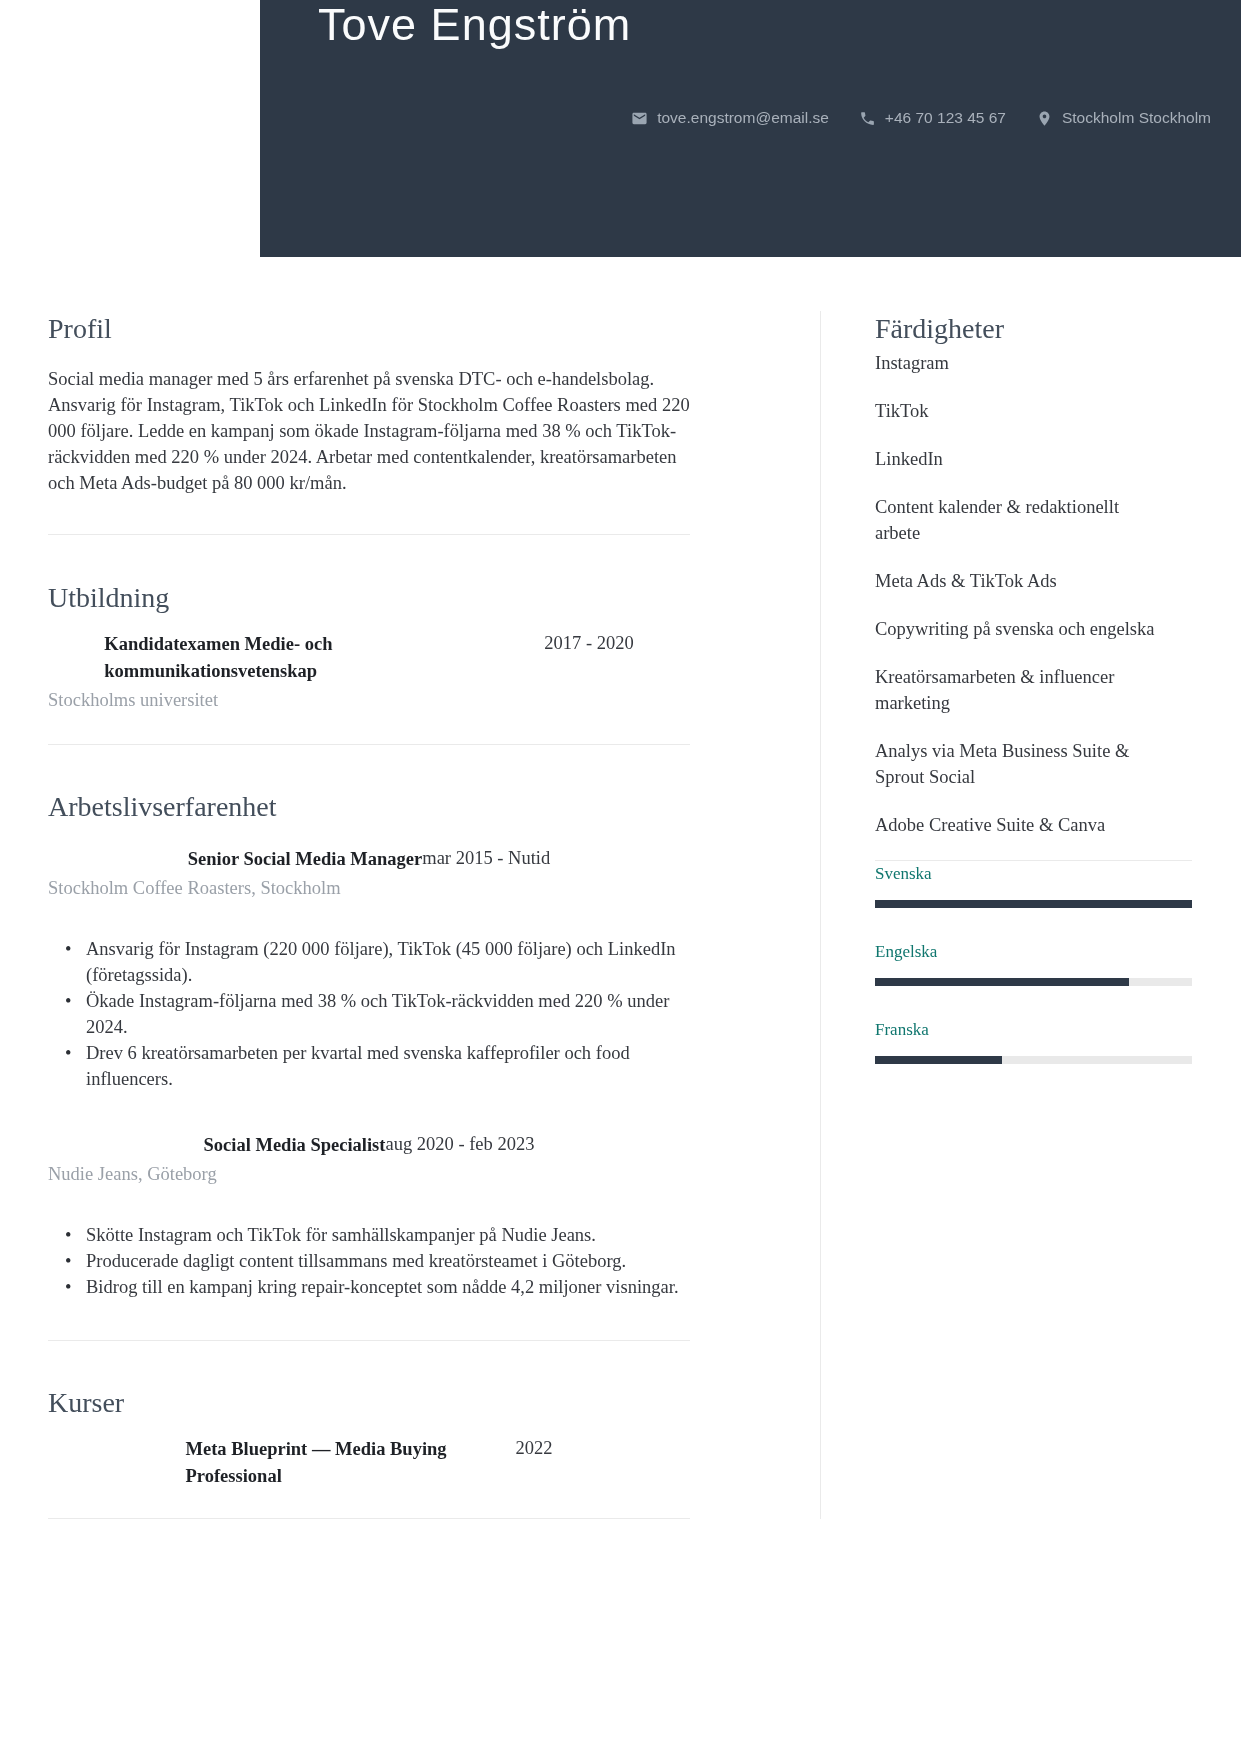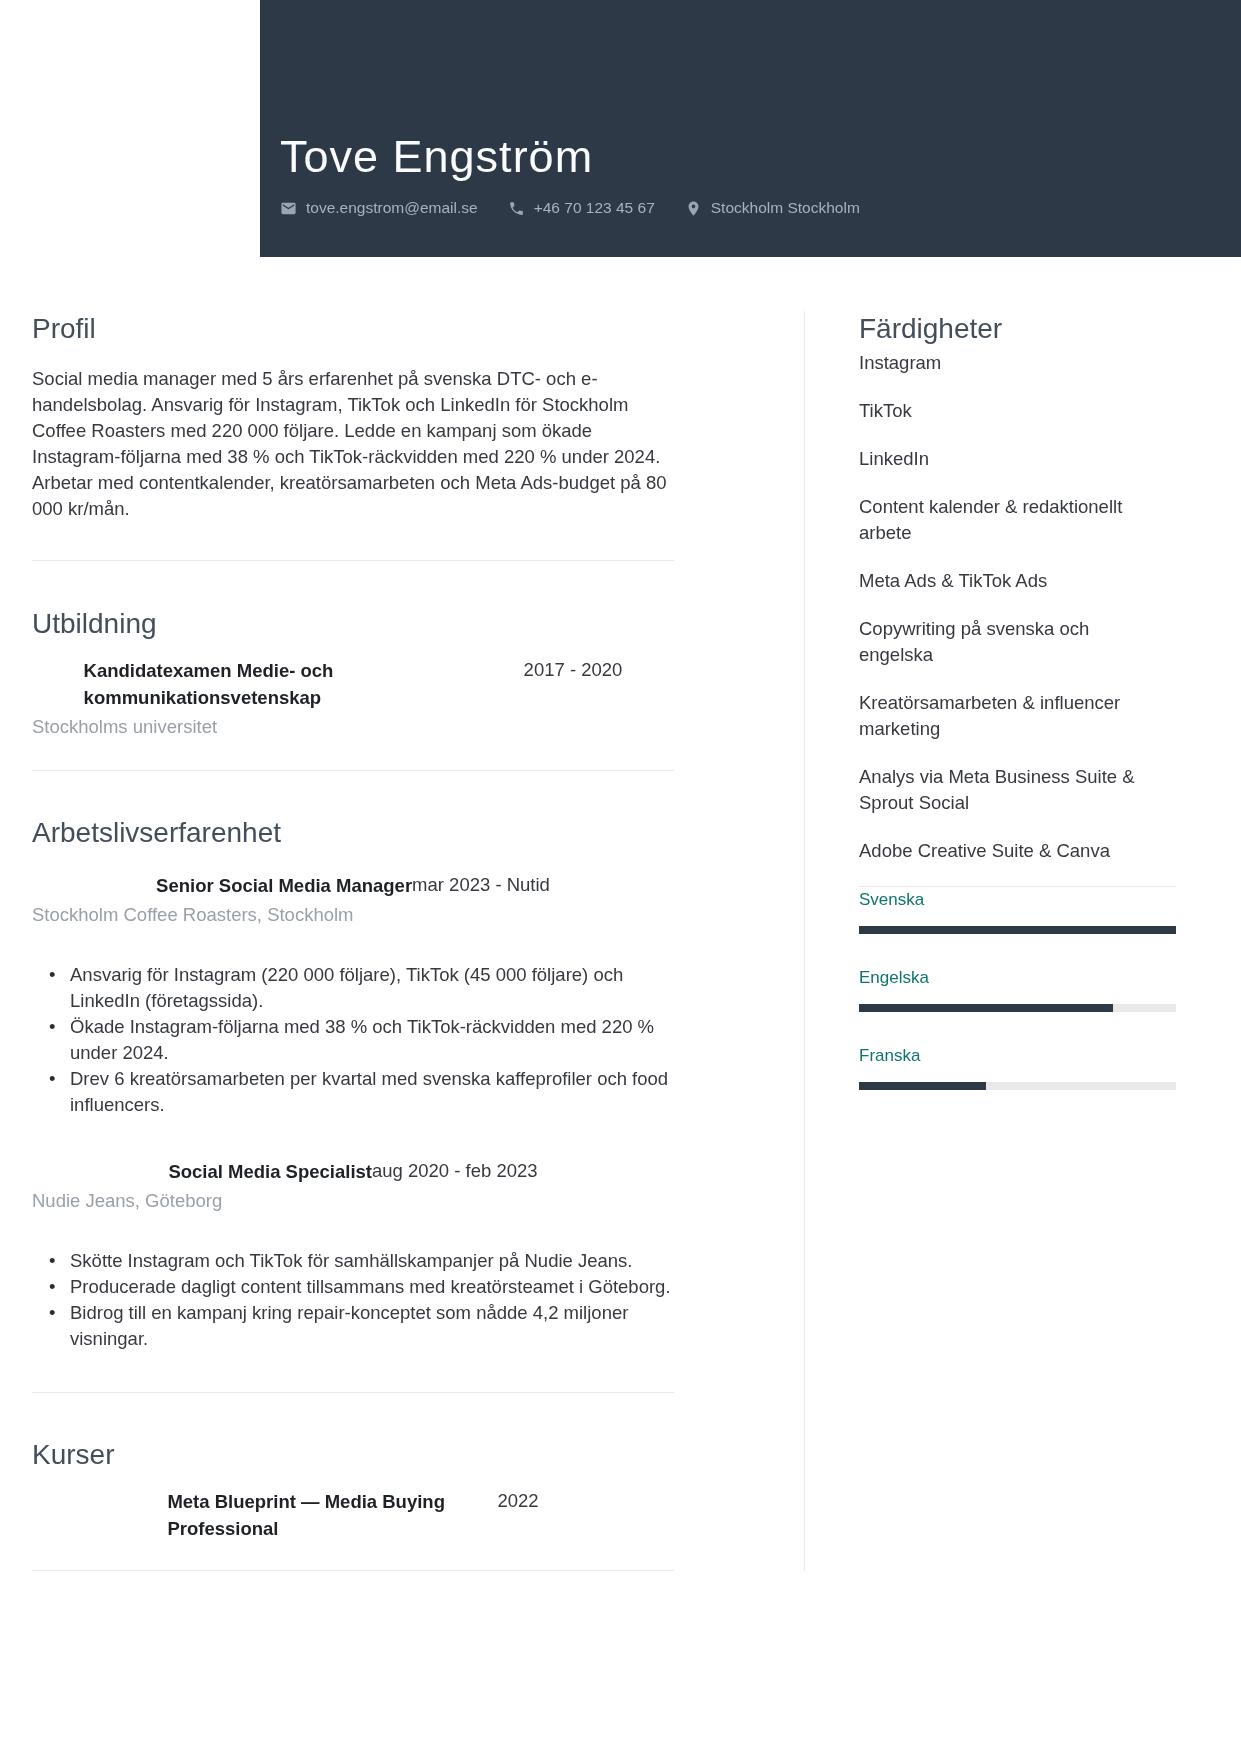--- a/index.html
+++ b/index.html
@@ -3,31 +3,31 @@
 <meta charset="utf-8">
 <style>
   html,body { margin:0; padding:0; background:#ffffff; }
   .page {
     width:1241px; height:1754px; background:#ffffff; position:relative;
     font-family:"Liberation Sans", sans-serif; color:#36393f; overflow:hidden;
   }
   
   .header {
     margin-left:260px; height:257px; background:#2e3947;
-    box-sizing:border-box; display:flex; flex-direction:column;
+    box-sizing:border-box; display:flex; flex-direction:row;
     justify-content:flex-end; padding:0 30px 40px 20px;
   }
   .name { font-size:45px; font-weight:400; color:#fafbfc; letter-spacing:1px; line-height:1.1; }
   .contact-row { display:flex; align-items:center; gap:30px; margin-top:18px; }
   .contact-item { display:flex; align-items:flex-end; gap:9px; color:#a9b1bb; font-size:15.5px; }
   .cicon { width:17px; height:17px; flex:0 0 auto; }
   .cicon svg { display:block; width:17px; height:17px; fill:#9aa5b1; }
 
   
-  .content { display:flex; align-items:stretch; padding:54px 48px 0 32px; box-sizing:border-box; }
+  .content { display:flex; align-items:stretch; padding:54px 48px 0 48px; box-sizing:border-box;font-family:Liberation Serif, serif; }
   .main { width:642px; flex:0 0 auto; }
   .vdivider { width:1px; background:#eaeaea; margin-left:130px; flex:0 0 auto; }
   .sidebar { width:317px; flex:0 0 auto; padding-left:54px; }
 
   
   .h-section { font-size:28px; font-weight:400; color:#434e5b; margin:0; line-height:1.25; }
   .hdiv { border:none; border-top:1px solid #eaeaea; margin:0; }
   .body-text { font-size:18.5px; line-height:26px; color:#36393f; }
   .muted { color:#9aa0a8; }
   .bold-title { font-weight:700; color:#1e2126; font-size:18.5px; line-height:27px; }
@@ -117,21 +117,21 @@
         <div class="entry-sub muted">Stockholms universitet</div>
       </div>
 
       <hr class="hdiv hr-after-edu">
 
       <h2 class="h-section h-arbete">Arbetslivserfarenhet</h2>
 
       <div class="job">
         <div class="entry-row">
           <div class="bold-title entry-title">Senior Social Media Manager</div>
-          <div class="entry-date">mar 2023 - Nutid</div>
+          <div class="entry-date">mar 2015 - Nutid</div>
         </div>
         <div class="entry-sub muted">Stockholm Coffee Roasters, Stockholm</div>
         <ul>
           <li>Ansvarig för Instagram (220 000 följare), TikTok (45 000 följare) och LinkedIn (företagssida).</li>
           <li>Ökade Instagram-följarna med 38 % och TikTok-räckvidden med 220 % under 2024.</li>
           <li>Drev 6 kreatörsamarbeten per kvartal med svenska kaffeprofiler och food influencers.</li>
         </ul>
       </div>
 
       <div class="job">

